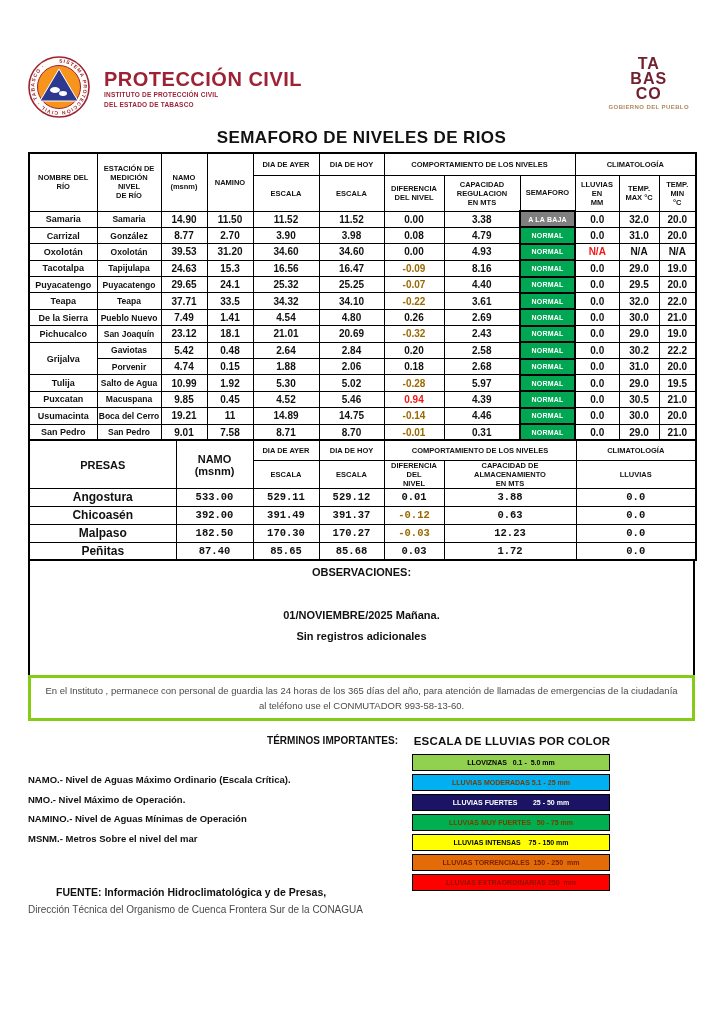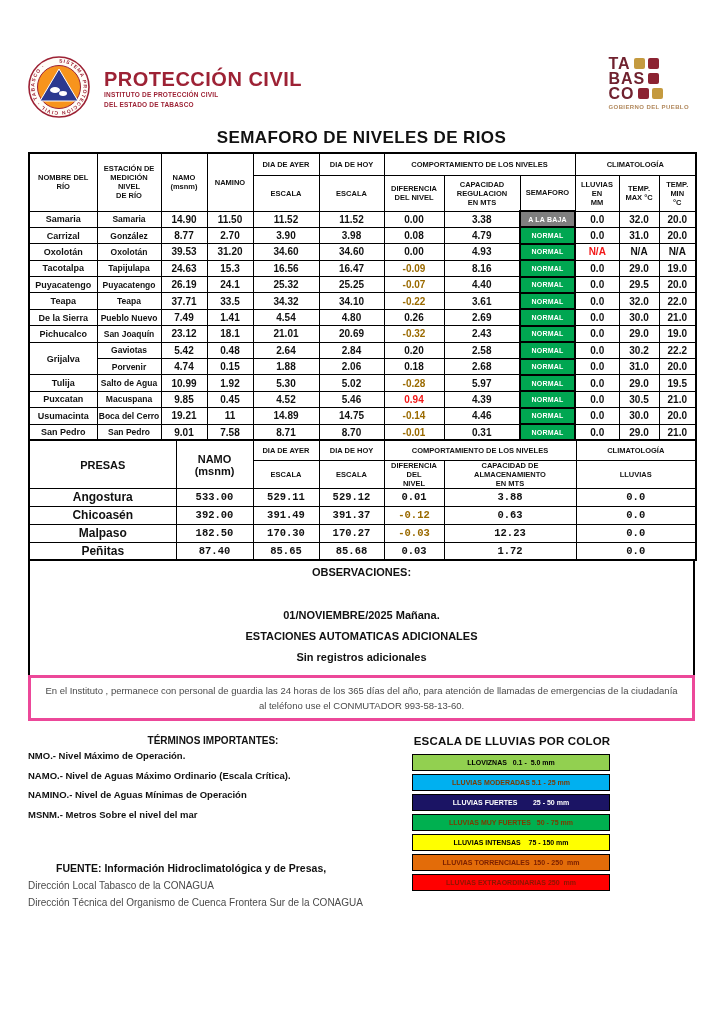--- a/index.html
+++ b/index.html
@@ -7,21 +7,21 @@
     font-family: "Liberation Sans", sans-serif; color: #111; }
   .page { width: 723px; height: 1024px; padding: 56px 28px 0 28px; }
 
   
   .logo-row { display: flex; align-items: flex-start; height: 70px; }
   .emblem { width: 62px; height: 62px; flex: 0 0 62px; }
   .pc-text { margin: 13px 0 0 14px; }
   .pc-name { font-size: 20px; font-weight: 700; letter-spacing: .5px; color: #9d2235; line-height: 20px; }
   .pc-sub { font-size: 6.5px; font-weight: 700; color: #9d2235; line-height: 8px; margin-top: 2px; letter-spacing: .2px; }
   .tab-logo { margin-left: auto; margin-right: 6px; text-align: left; }
-  .tab-line { display: flex; align-items: center; height: 15px; }
+  .tab-line { display: flex; align-items: center; height: 15px; flex-direction: column; }
   .tab-word { font-size: 16px; font-weight: 900; color: #70222f; letter-spacing: 1px; line-height: 15px; }
   .sq { display: inline-block; width: 11px; height: 11px; border-radius: 2px; margin-left: 3px; }
   .sq.gold { background: #c49a3f; }
   .sq.maroon { background: #8c2332; }
   .tab-sub { font-size: 6px; font-weight: 700; color: #b1885c; letter-spacing: .4px; margin-top: 3px; white-space: nowrap; }
 
   .doc-title { text-align: center; font-size: 17px; font-weight: 700; letter-spacing: .4px; margin-top: 2px; }
 
   .fecha-row { display: flex; align-items: center; width: 667px; margin-top: 17px; height: 22px; }
   .fecha-label { font-size: 11px; font-weight: 700; }
@@ -47,27 +47,27 @@
   #presas thead tr.r2 { height: 26px; }
   #presas tbody tr { height: 18px; }
   .p-name { font-size: 12px; font-weight: 700; }
   .p-num { font-size: 10.5px; font-weight: 700; font-family: Liberation Mono, monospace; }
 
   
   .obs-box { width: 667px; border: 2px solid #000; border-top: none; margin-top: -1px; height: 117px; text-align: center; padding-top: 6px; }
   .obs-label { font-size: 11px; font-weight: 700; }
   .obs-lines { margin-top: 27px; }
   .obs-line { font-size: 11px; font-weight: 700; line-height: 21px; }
-  .nota-box { width: 667px; border: 3px solid #ec4899; margin-top: -2px; padding: 5px 14px; text-align: center; }
+  .nota-box { width: 667px; border: 3px solid #84cc16; margin-top: -2px; padding: 5px 14px; text-align: center; }
   .nota-text { font-size: 9.5px; color: #4a4a4a; line-height: 15px; }
 
   
   .bottom { display: flex; width: 667px; margin-top: 14px; }
   .bottom-left { width: 370px; }
-  .term-title { font-size: 10px; font-weight: 700; text-align: center; margin-bottom: 0; }
+  .term-title { font-size: 10px; font-weight: 700; text-align: right; margin-bottom: 24px; }
   .term-line { font-size: 9.5px; font-weight: 700; line-height: 19.5px; }
   .bottom-right { width: 297px; padding-left: 14px; }
   .esc-title { font-size: 11.5px; font-weight: 700; text-align: center; width: 200px; margin-bottom: 7px; letter-spacing: .2px; }
   .band { width: 198px; height: 16.5px; border: 1px solid #000; margin-bottom: 3.5px;
     display: flex; align-items: center; justify-content: center; font-size: 7px; font-weight: 700; white-space: pre; }
 
   .fuente { margin-top: 36px; }
   .fuente-1 { font-size: 10.5px; font-weight: 700; line-height: 17px; padding-left: 28px; }
   .fuente-n { font-size: 10px; color: #4a4a4a; line-height: 17px; }
 </style>
@@ -217,21 +217,21 @@
           <td class="c-num" style="color: rgb(154, 106, 0);">-0.09</td>
           <td class="c-num">8.16</td>
           <td class="c-sem" style="background: rgb(0, 166, 81);">NORMAL</td>
           <td class="c-num">0.0</td>
           <td class="c-num">29.0</td>
           <td class="c-num">19.0</td>
         </tr>
         <tr>
           <td rowspan="1" class="c-rio">Puyacatengo</td>
           <td class="c-est">Puyacatengo</td>
-          <td class="c-num">26.19</td>
+          <td class="c-num">29.65</td>
           <td class="c-num">24.1</td>
           <td class="c-num">25.32</td>
           <td class="c-num">25.25</td>
           <td class="c-num" style="color: rgb(154, 106, 0);">-0.07</td>
           <td class="c-num">4.40</td>
           <td class="c-sem" style="background: rgb(0, 166, 81);">NORMAL</td>
           <td class="c-num">0.0</td>
           <td class="c-num">29.5</td>
           <td class="c-num">20.0</td>
         </tr>
@@ -430,41 +430,39 @@
           <td class="p-num">1.72</td>
           <td class="p-num">0.0</td>
         </tr>
       </tbody>
   </table>
 
   <div class="obs-box">
     <div class="obs-label">OBSERVACIONES:</div>
     <div class="obs-lines">
         <div class="obs-line">01/NOVIEMBRE/2025 Mañana.</div>
-        <div class="obs-line">ESTACIONES AUTOMATICAS ADICIONALES</div>
         <div class="obs-line">Sin registros adicionales</div>
       </div>
   </div>
 
   <div class="nota-box">
     <div class="nota-text">En el Instituto , permanece con personal de guardia las 24 horas de los 365 días del año, para atención de llamadas de emergencias de la ciudadanía al teléfono use el CONMUTADOR  993-58-13-60.</div>
   </div>
 
   <div class="bottom">
     <div class="bottom-left">
       <div class="term-title">TÉRMINOS IMPORTANTES:</div>
       <div>
+          <div class="term-line">NAMO.- Nivel de Aguas Máximo Ordinario (Escala Crítica).</div>
           <div class="term-line">NMO.- Nivel Máximo de Operación.</div>
-          <div class="term-line">NAMO.- Nivel de Aguas Máximo Ordinario (Escala Crítica).</div>
           <div class="term-line">NAMINO.- Nivel de Aguas Mínimas de Operación</div>
           <div class="term-line">MSNM.- Metros Sobre el nivel del mar</div>
         </div>
       <div class="fuente">
         <div class="fuente-1">FUENTE: Información Hidroclimatológica y de Presas,</div>
-        <div class="fuente-n">Dirección Local Tabasco de la CONAGUA</div>
         <div class="fuente-n">Dirección Técnica del Organismo de Cuenca Frontera Sur de la CONAGUA</div>
       </div>
     </div>
     <div class="bottom-right">
       <div class="esc-title">ESCALA DE LLUVIAS POR COLOR</div>
       <div>
           <div class="band" style="background: rgb(146, 208, 80); color: rgb(0, 0, 0);">LLOVIZNAS   0.1 -  5.0 mm</div>
           <div class="band" style="background: rgb(0, 176, 240); color: rgb(124, 58, 0);">LLUVIAS MODERADAS 5.1 - 25 mm</div>
           <div class="band" style="background: rgb(27, 20, 100); color: rgb(255, 255, 255);">LLUVIAS FUERTES        25 - 50 mm</div>
           <div class="band" style="background: rgb(0, 176, 80); color: rgb(124, 58, 0);">LLUVIAS MUY FUERTES   50 - 75 mm</div>

